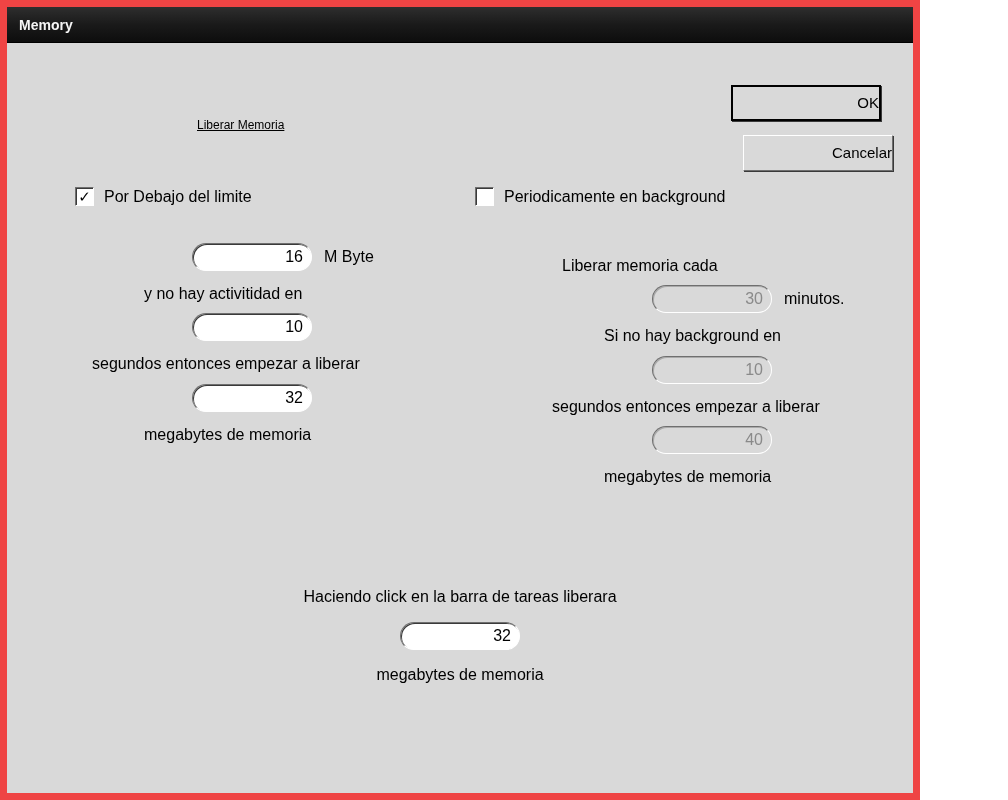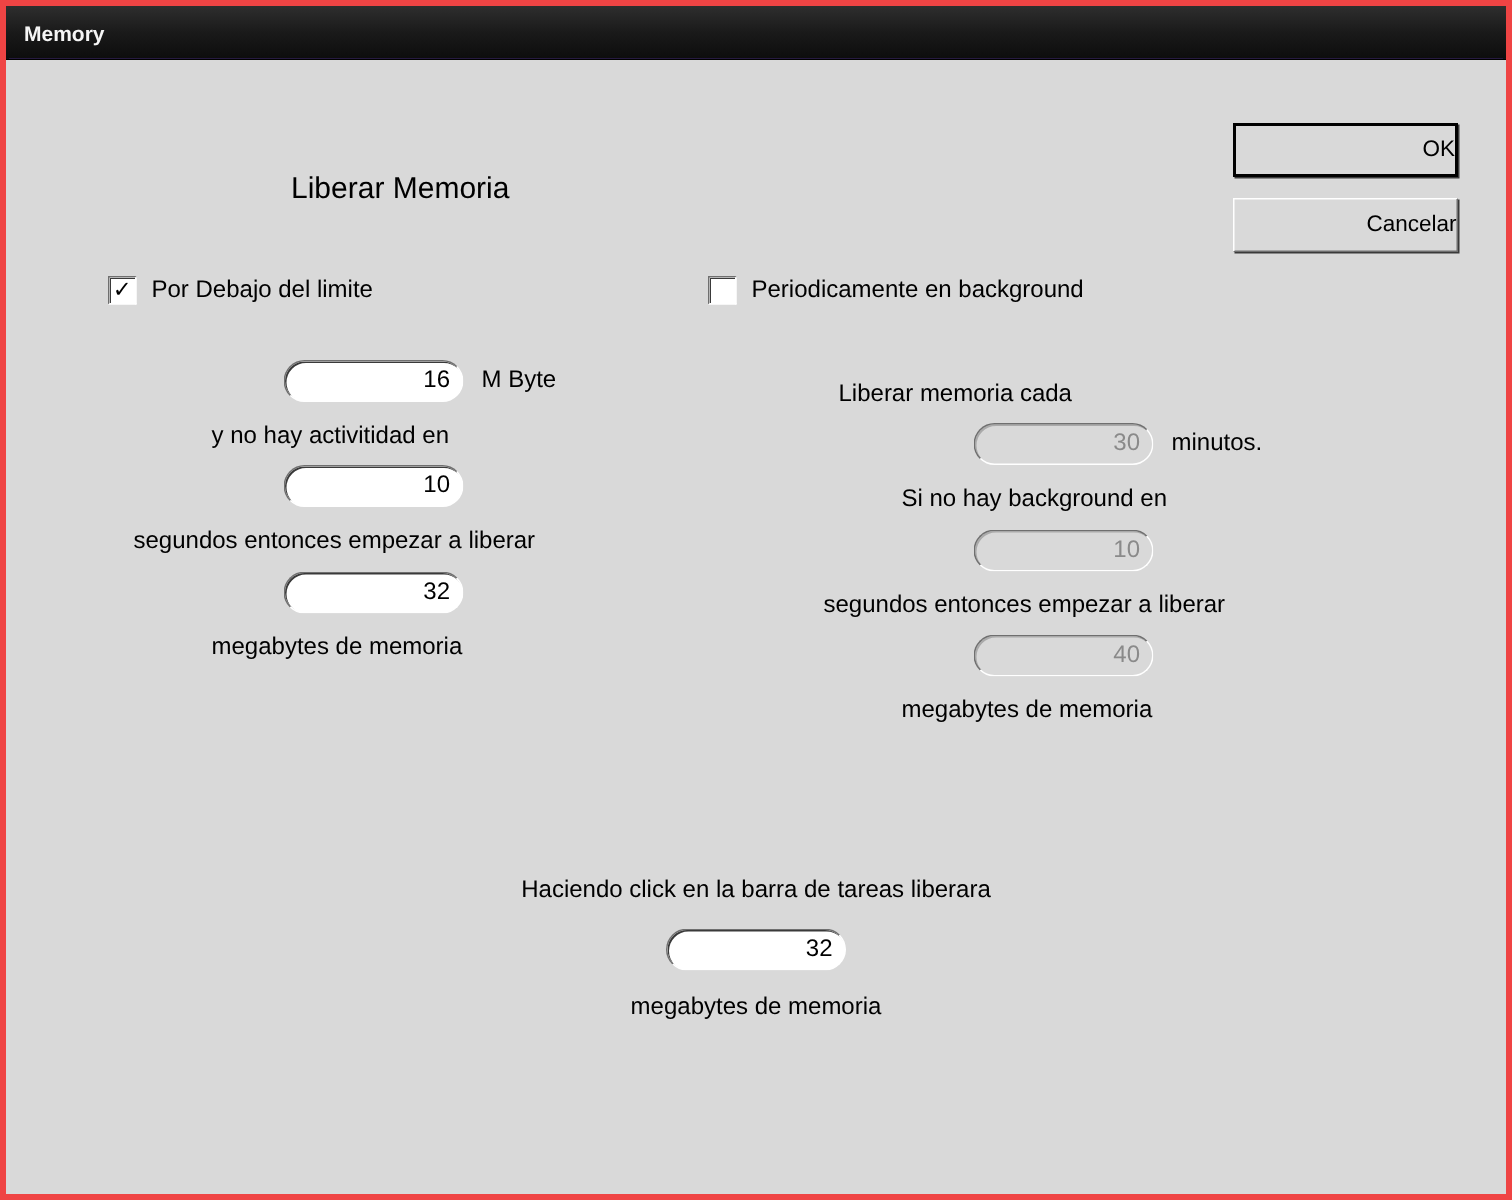--- a/index.html
+++ b/index.html
@@ -3,24 +3,24 @@
 <meta charset="utf-8">
 <style>
   * { box-sizing: border-box; }
   html, body {
     margin: 0; padding: 0;
     font-family: "Tahoma", "Segoe UI", Arial, sans-serif;
     font-size: 13px;
     background: #fff;
   }
   .window {
-    width: 1008px;
+    width: 920px;
     height: 800px;
-    background: #8b5cf6;
-    border: 4px solid #ef4444;
+    background: #0ea5e9;
+    border: 7px solid #ef4444;
     box-shadow: inset 0 0 0 2px #3a3a3a;
   }
   .title-bar {
     height: 36px;
     background: linear-gradient(to bottom, #2e2e2e 0%, #1a1a1a 50%, #0d0d0d 100%);
     color: #f5f5f5;
     display: flex;
     align-items: center;
     padding: 0 12px;
     font-weight: bold;
@@ -32,21 +32,22 @@
     width: 100%;
     height: calc(100% - 36px);
     background: #d9d9d9;
     padding: 0;
   }
 
   .heading {
     position: absolute;
     left: 190px;
     top: 75px;
-    font-size: 20px;
+    font-size: 12px;
+    text-decoration: underline;
   }
 
   .btn {
     position: absolute;
     height: 36px;
     background: #d9d9d9;
     border-top: 1px solid #fff;
     border-left: 1px solid #fff;
     border-right: 1px solid #6f6f6f;
     border-bottom: 1px solid #6f6f6f;
@@ -55,21 +56,21 @@
     line-height: 34px;
     font-size: 15px;
     cursor: pointer;
     user-select: none;
   }
   .btn.default {
     border: 2px solid #000;
     line-height: 32px;
   }
   .btn-ok { right: 32px; top: 42px; width: 150px; }
-  .btn-cancel { right: 32px; top: 92px; width: 150px; }
+  .btn-cancel { right: 20px; top: 92px; width: 150px; }
 
   .check-row {
     position: absolute;
     display: flex;
     align-items: center;
     gap: 10px;
     font-size: 16px;
   }
   .checkbox {
     width: 19px;

